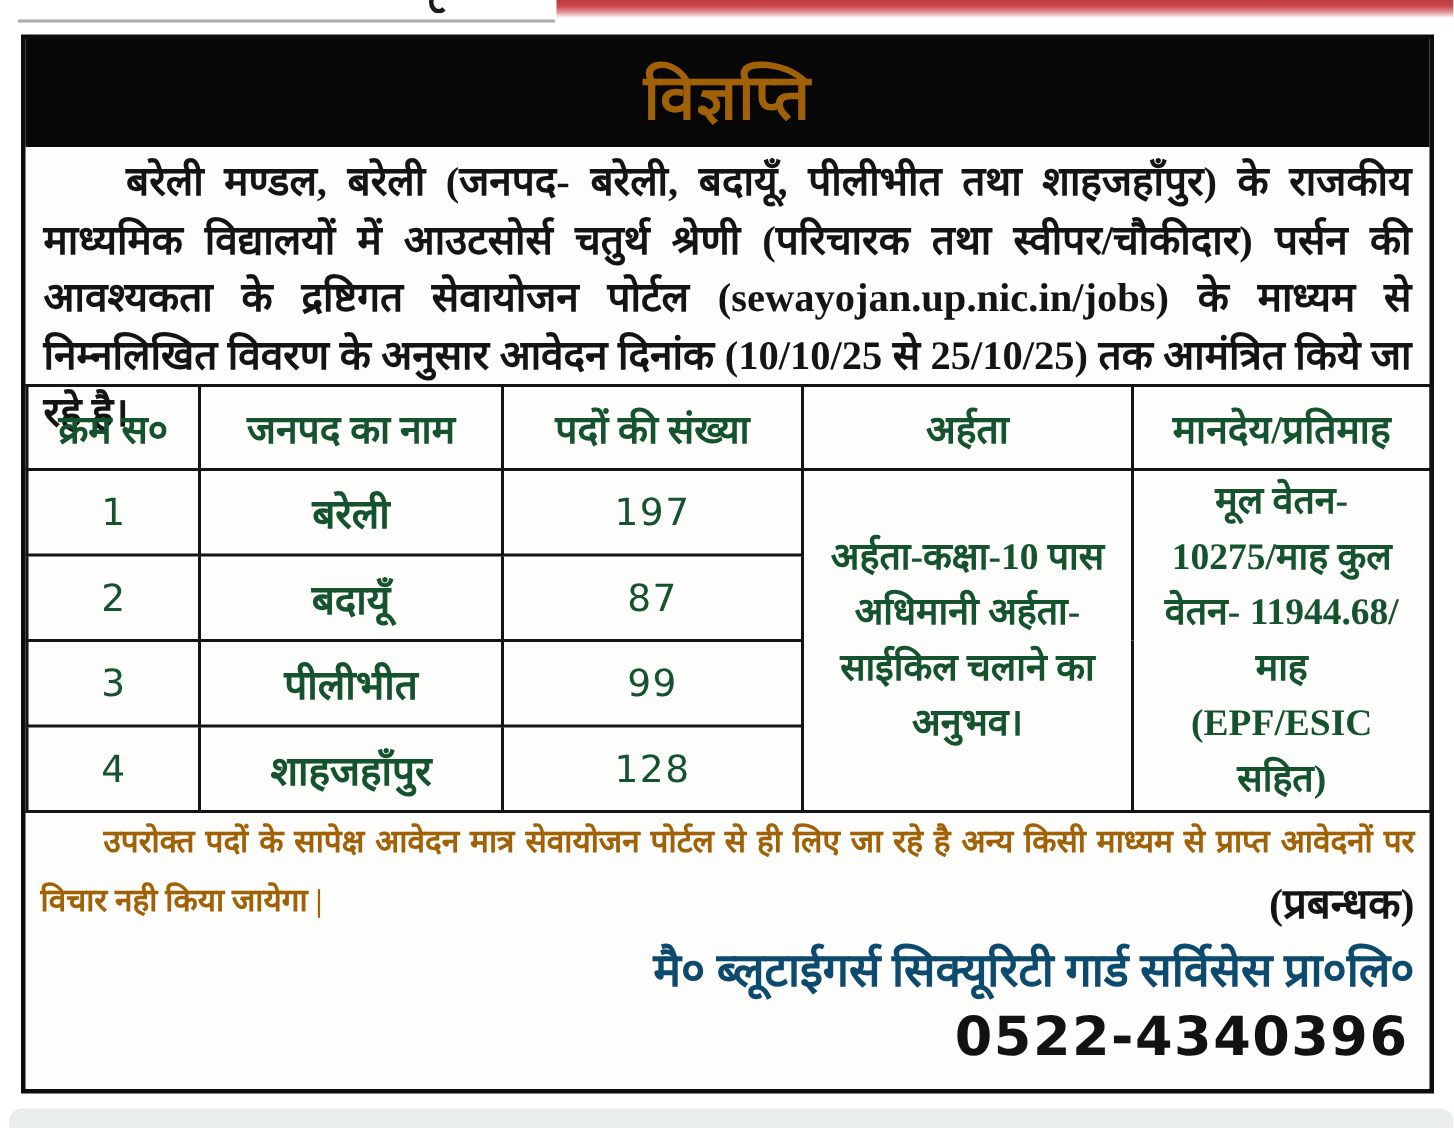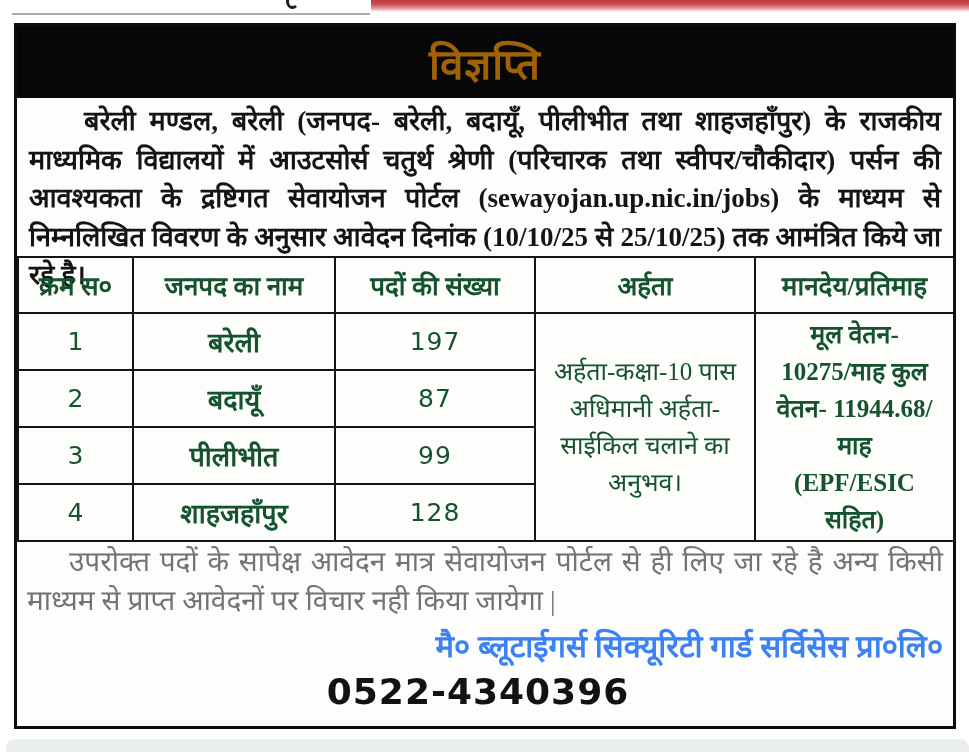--- a/index.html
+++ b/index.html
@@ -55,46 +55,46 @@
   table.posts td, table.posts th {
     border: 2px solid #141414;
     text-align: center; vertical-align: middle;
     color: #14532d; overflow: hidden;
   }
   table.posts tr.hdr th { height: 56px; font-size: 26px; font-weight: bold; }
   table.posts tr.row { height: 57px; }
   td.c-sno   { font-family: "DejaVu Sans", sans-serif; font-size: 25px; font-weight: 500; }
   td.c-dist  { font-size: 27px; font-weight: bold; margin-top: 37px; }
   td.c-posts { font-family: "DejaVu Sans", sans-serif; font-size: 25px; font-weight: 500; letter-spacing: 1px; }
-  td.c-qual  { font-size: 25px; font-weight: normal; line-height: 37px; padding: 0 14px; }
+  td.c-qual  { font-size: 25px; font-weight: bold; line-height: 37px; padding: 0 14px; }
   td.c-pay   { font-size: 25px; font-weight: bold; line-height: 37px; padding: 0 18px; }
 
   
   .note-wrap {
     position: absolute; left: 0; top: 516px; width: 100%;
     padding: 0 10px;
   }
   .note {
-    font-size: 28px; font-weight: normal; color: #737373;
+    font-size: 21px; font-weight: bold; color: #a16207;
     line-height: 39px; text-align: justify; text-indent: 42px;
     width: 100%;
   }
   .signatory {
     position: absolute; right: 10px; bottom: 0;
     font-size: 28px; font-weight: bold; color: #141414; background: #fdfdfc;
     padding-left: 12px;
   }
   .company-line {
     position: absolute; left: 0; top: 598px; width: 100%;
     padding-right: 10px; text-align: right;
-    font-size: 31px; font-weight: bold; color: #3b82f6;
+    font-size: 31px; font-weight: bold; color: #0c4a6e;
   }
   .phone-line {
     position: absolute; left: 0; top: 645px; width: 100%;
-    padding-right: 14px; text-align: center;
+    padding-right: 14px; text-align: right;
     font-family: "DejaVu Sans", sans-serif;
     font-size: 36px; font-weight: bold; color: #121212; letter-spacing: 1px;
   }
 
   
   .bottom-strip {
     position: absolute; left: 6px; top: 739px; width: 963px; height: 13px;
     background: #e9edec; border-radius: 9px 9px 0 0;
   }
 </style>
@@ -146,20 +146,21 @@
         <tr class="row">
           <td class="c-sno">4</td>
           <td class="c-dist">शाहजहाँपुर</td>
           <td class="c-posts">128</td>
         </tr>
       </tbody>
     </table>
 
     <div class="note-wrap">
       <p class="note">उपरोक्त पदों के सापेक्ष आवेदन मात्र सेवायोजन पोर्टल से ही लिए जा रहे है अन्य किसी माध्यम से प्राप्त आवेदनों पर विचार नही किया जायेगा |</p>
+      <span class="signatory">(प्रबन्धक)</span>
     </div>
 
     <div class="company-line">मै० ब्लूटाईगर्स सिक्यूरिटी गार्ड सर्विसेस प्रा०लि०</div>
     <div class="phone-line">0522-4340396</div>
 
   </div>
 
   <div class="bottom-strip"></div>
 
 </div>

